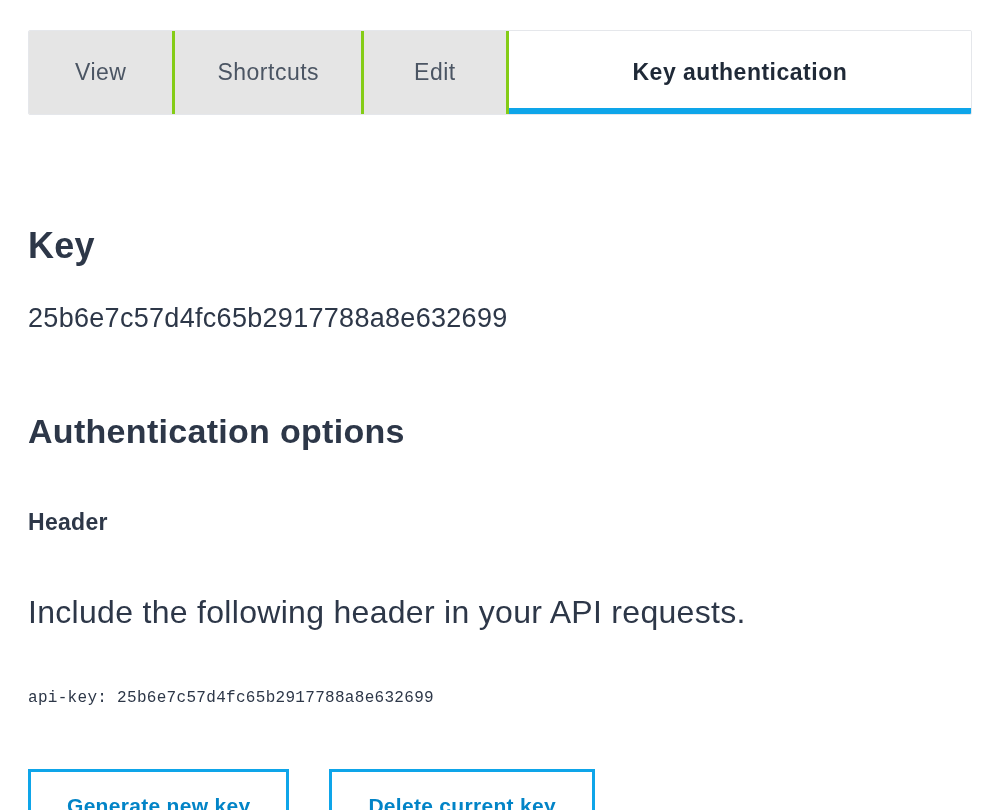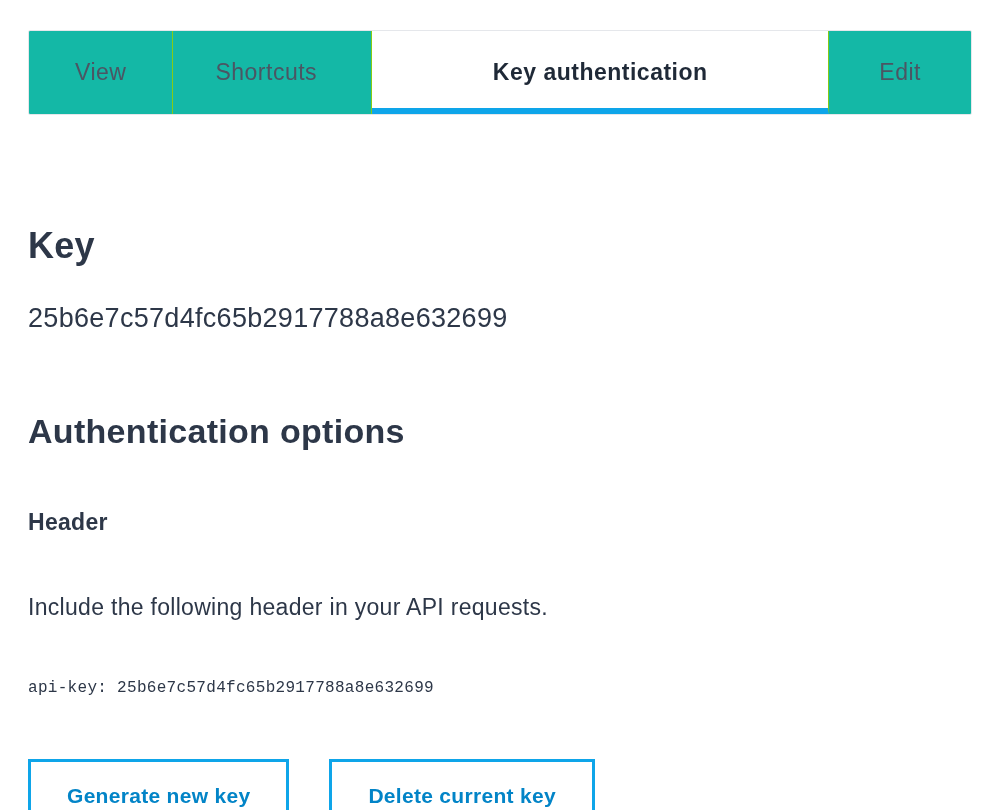--- a/index.html
+++ b/index.html
@@ -21,38 +21,38 @@
       display: flex;
       border: 1px solid #e5e7eb;
       border-radius: 2px;
       overflow: hidden;
     }
     .tab {
       padding: 28px 36px;
       font-size: 23px;
       color: #4b5563;
       cursor: pointer;
-      background: #14b8a6;
-      border-right: 1px solid #84cc16;
+      background: #e5e5e5;
+      border-right: 3px solid #84cc16;
       text-align: center;
       letter-spacing: 0.5px;
       white-space: nowrap;
     }
     .tab:last-child {
       border-right: none;
     }
     .tab.active {
       background: #ffffff;
       color: #1f2937;
       font-weight: 700;
       border-bottom: 6px solid #0ea5e9;
       padding-bottom: 22px;
     }
     .tab-view { flex: 0 0 auto; padding-left: 46px; padding-right: 46px; }
-    .tab-shortcuts { flex: 0 0 auto; padding-left: 42px; padding-right: 54px; }
+    .tab-shortcuts { flex: 0 0 auto; padding-left: 42px; padding-right: 42px; }
     .tab-edit { flex: 0 0 auto; padding-left: 50px; padding-right: 50px; }
     .tab-key { flex: 1 1 auto; padding-left: 36px; padding-right: 36px; }
 
     .content {
       padding-top: 110px;
     }
     h2.section-heading {
       font-size: 36px;
       font-weight: 700;
       color: #2d3748;
@@ -74,21 +74,21 @@
       margin-top: 12px;
     }
     .sub-heading {
       font-size: 23px;
       font-weight: 700;
       color: #2d3748;
       margin-bottom: 58px;
       letter-spacing: 0.3px;
     }
     .instruction {
-      font-size: 23px;
+      font-size: 32px;
       color: #2d3748;
       margin-bottom: 58px;
       letter-spacing: 0.3px;
     }
     .code-line {
       font-family: "SFMono-Regular", Consolas, "Liberation Mono", Menlo, monospace;
       font-size: 16px;
       color: #2d3748;
       margin-bottom: 62px;
       letter-spacing: 0.3px;
@@ -108,22 +108,22 @@
       letter-spacing: 0.3px;
     }
   </style>
 </head>
 <body>
 
 <div class="container">
   <div class="tabs">
     <div class="tab tab-view">View</div>
     <div class="tab tab-shortcuts">Shortcuts</div>
+    <div class="tab tab-edit">Edit</div>
     <div class="tab tab-key active">Key authentication</div>
-    <div class="tab tab-edit">Edit</div>
   </div>
 
   <div class="content">
     <h2 class="section-heading">Key</h2>
     <div class="key-value">25b6e7c57d4fc65b2917788a8e632699</div>
 
     <h2 class="options-heading">Authentication options</h2>
     <div class="sub-heading">Header</div>
     <div class="instruction">Include the following header in your API requests.</div>
     <div class="code-line">api-key: 25b6e7c57d4fc65b2917788a8e632699</div>

